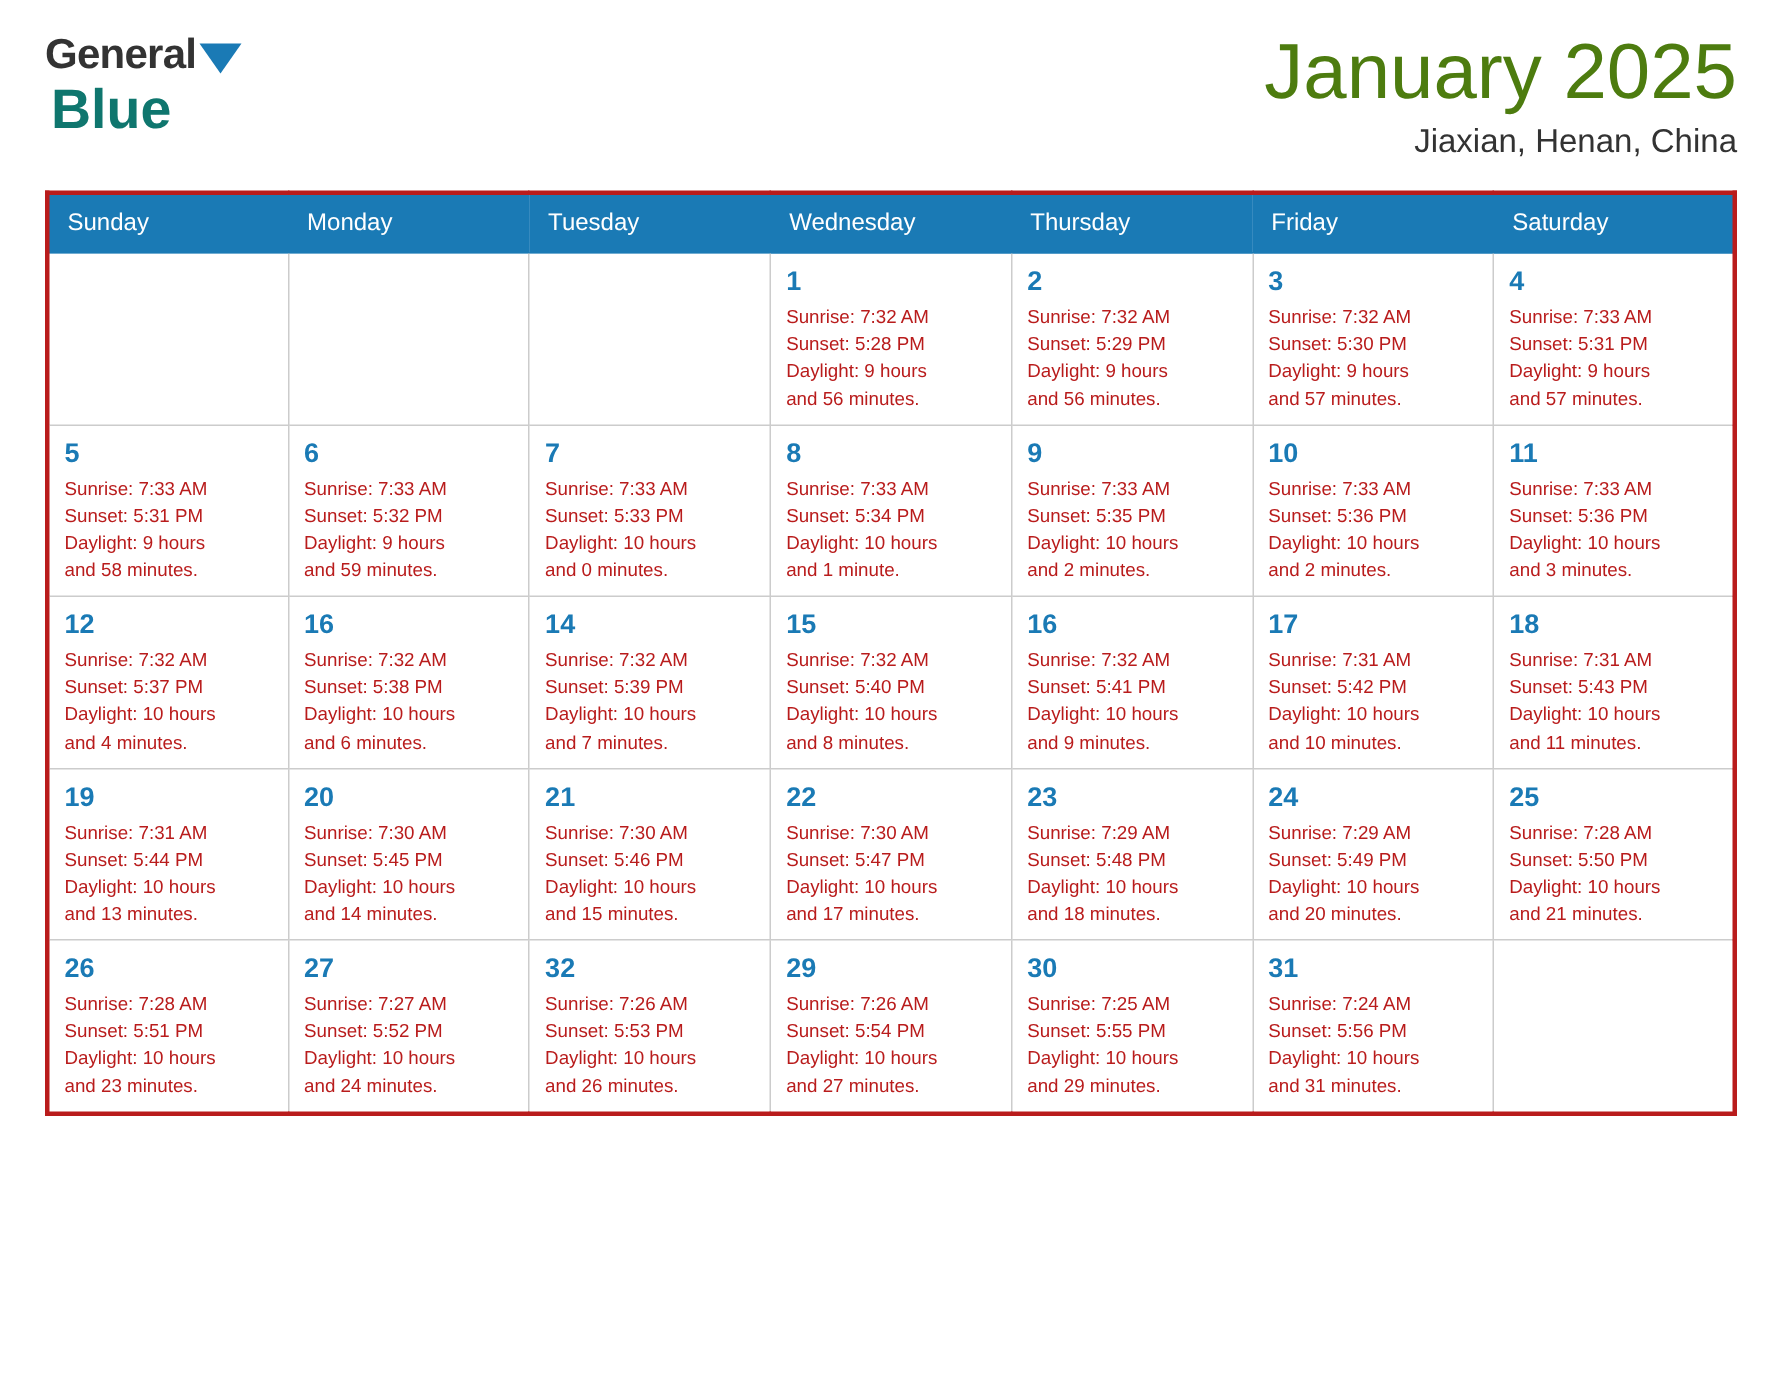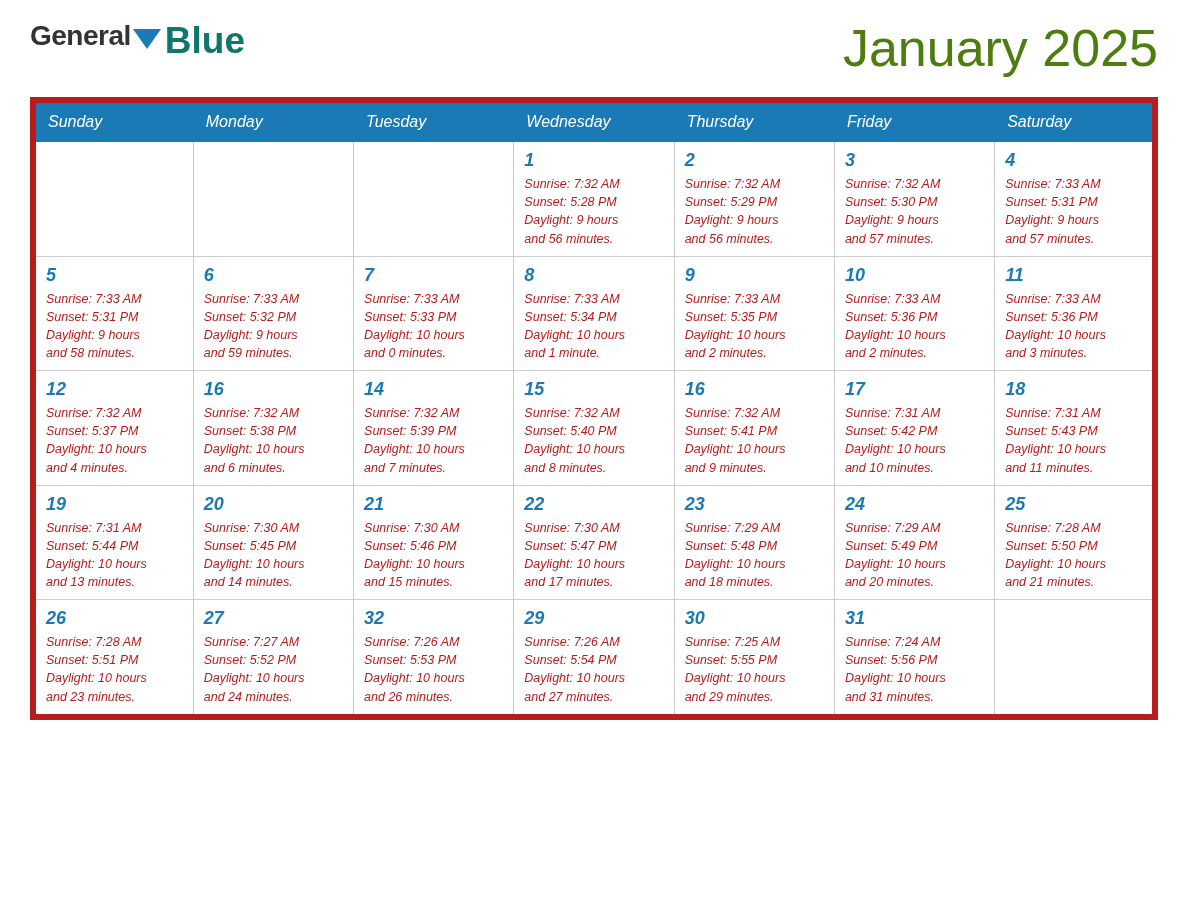--- a/index.html
+++ b/index.html
@@ -11,21 +11,21 @@
       min-height: 918px;
     }
     .header {
       display: flex;
       justify-content: space-between;
       align-items: flex-start;
       margin-bottom: 20px;
     }
     .logo {
       display: flex;
-      flex-direction: row;
+      flex-direction: column;
       align-items: flex-start;
     }
     .logo-top {
       display: flex;
       align-items: center;
     }
     .logo-general {
       font-size: 28px;
       font-weight: bold;
       color: #333;
@@ -56,22 +56,21 @@
       line-height: 1.1;
     }
     .subtitle {
       font-size: 22px;
       color: #333;
       margin-top: 4px;
     }
     .calendar {
       width: 100%;
       border-collapse: collapse;
-      border: 6px solid #b91c1c;
-      font-style: italic;
+      border: 3px solid #b91c1c;
     }
     .calendar th {
       background-color: #1a7ab5;
       color: #fff;
       font-size: 16px;
       font-weight: normal;
       padding: 10px 12px;
       text-align: left;
       border: 1px solid #1a7ab5;
     }
@@ -109,20 +108,21 @@
 <div class="header">
   <div class="logo">
     <div class="logo-top">
       <span class="logo-general">General</span>
       <div class="logo-triangle"></div>
     </div>
     <span class="logo-blue">Blue</span>
   </div>
   <div class="title-block">
     <div class="main-title">January 2025</div>
+    <div class="subtitle">Jiaxian, Henan, China</div>
   </div>
 </div>
 
 <table class="calendar">
   <thead>
     <tr>
     <th>Sunday</th>
         <th>Monday</th>
         <th>Tuesday</th>
         <th>Wednesday</th>

